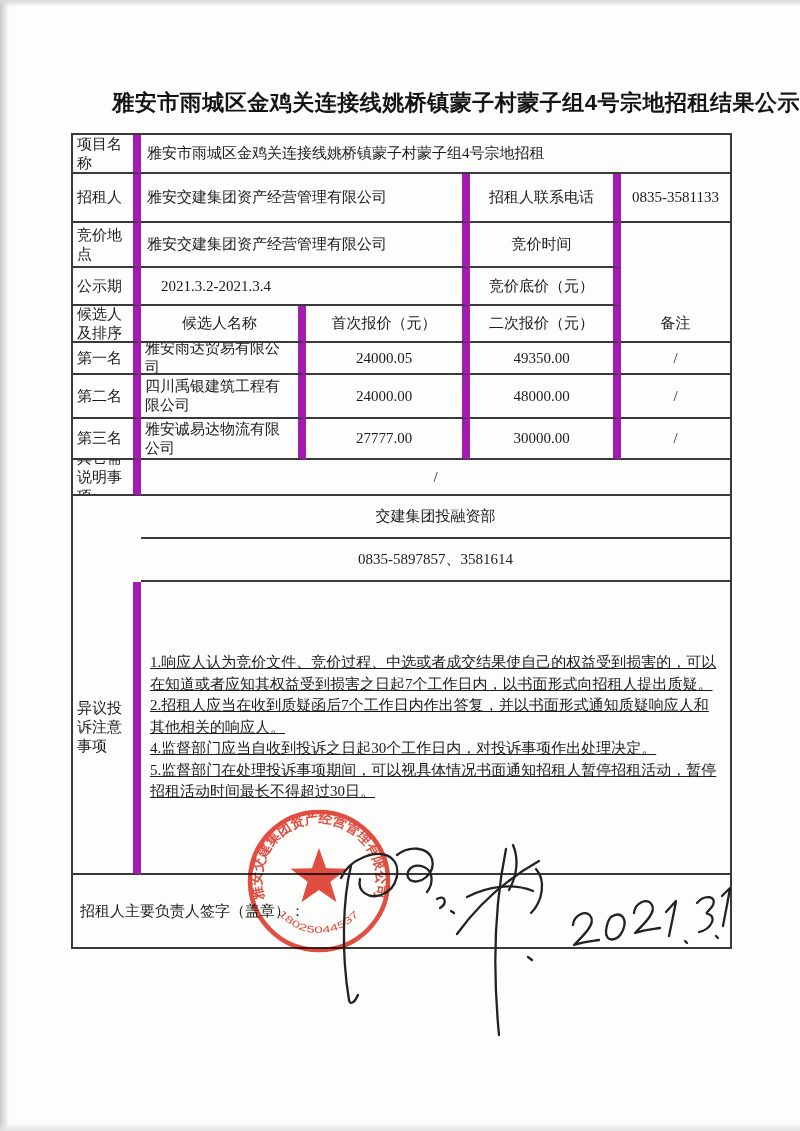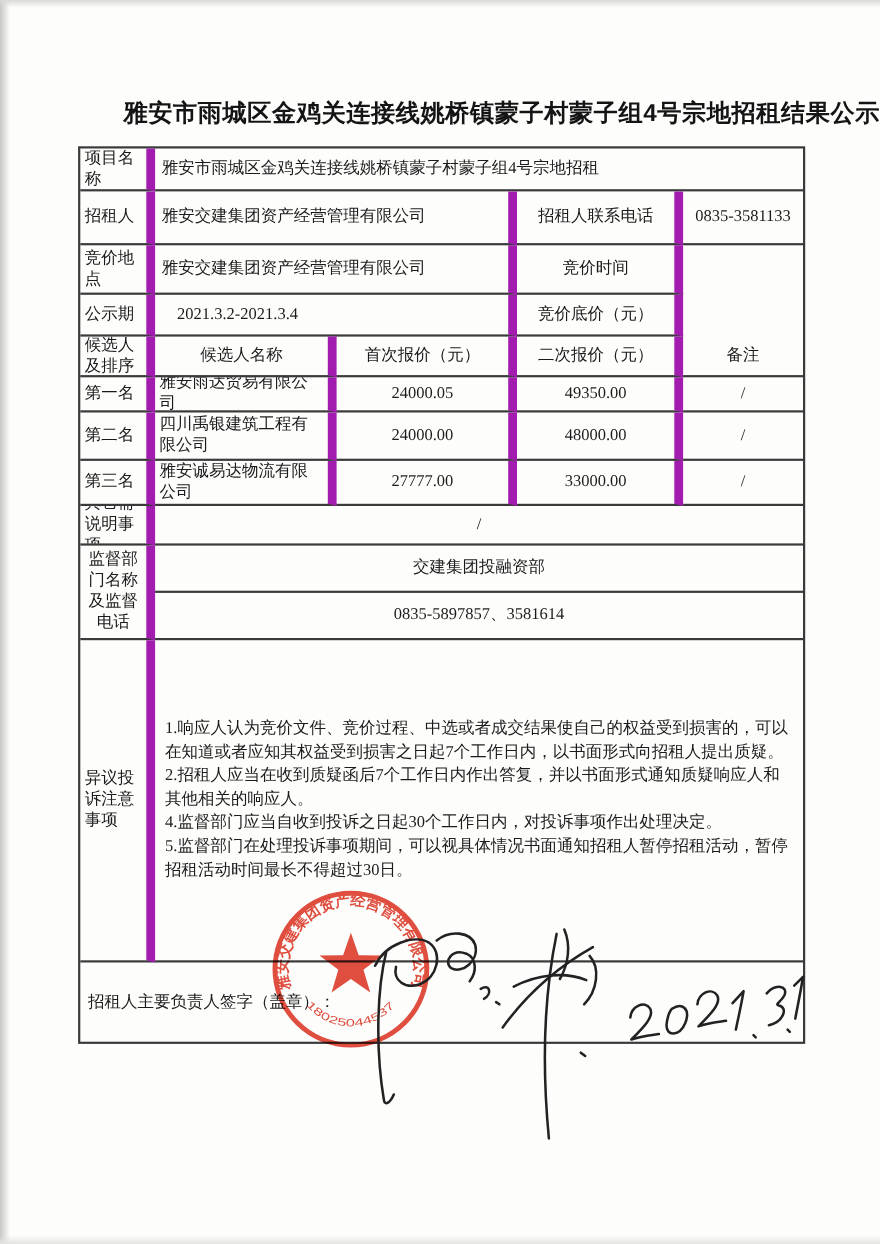--- a/index.html
+++ b/index.html
@@ -33,21 +33,21 @@
   .c{
     border-right:8px solid #a21caf;border-bottom:2px solid #3a3a3a;
     display:flex;align-items:center;box-sizing:border-box;
     padding:2px 4px;overflow:hidden;
   }
   .nr{border-right:none;}
   .nb{border-bottom:none;}
   .ctr{justify-content:center;text-align:center;}
   .lft{justify-content:flex-start;text-align:left;}
   .objtext{display:block;padding:8px 9px;line-height:21.5px;}
-  .objtext .oitem{margin:0;}
+  .objtext .oitem{margin:0;text-decoration:underline;}
   .obj-wrap{align-items:center;}
   .sigrow{padding-left:7px;}
 
   .stamp{position:absolute;left:244px;top:806px;width:150px;height:150px;
     opacity:.88;mix-blend-mode:multiply;pointer-events:none;}
   .ink{position:absolute;left:0;top:0;width:800px;height:1131px;pointer-events:none;}
 </style>
 </head>
 <body>
 
@@ -89,27 +89,26 @@
 
   <div class="c lft" style="grid-area:7/1/8/2">第二名</div>
   <div class="c lft" style="grid-area:7/2/8/3">四川禹银建筑工程有限公司</div>
   <div class="c ctr" style="grid-area:7/3/8/4">24000.00</div>
   <div class="c ctr" style="grid-area:7/4/8/5">48000.00</div>
   <div class="c ctr nr" style="grid-area:7/5/8/6">/</div>
 
   <div class="c lft" style="grid-area:8/1/9/2">第三名</div>
   <div class="c lft" style="grid-area:8/2/9/3">雅安诚易达物流有限公司</div>
   <div class="c ctr" style="grid-area:8/3/9/4">27777.00</div>
-  <div class="c ctr" style="grid-area:8/4/9/5">33000.00</div>
+  <div class="c ctr" style="grid-area:8/4/9/5">30000.00</div>
   <div class="c ctr nr" style="grid-area:8/5/9/6">/</div>
 
   <div class="c lft" style="grid-area:9/1/10/2">其它需说明事项</div>
   <div class="c ctr nr" style="grid-area:9/2/10/6">/</div>
 
-  <div class="c ctr" style="grid-area:10/1/12/2">监督部门名称及监督电话</div>
   <div class="c ctr nr" style="grid-area:10/2/11/6">交建集团投融资部</div>
   <div class="c ctr nr" style="grid-area:11/2/12/6">0835-5897857、3581614</div>
 
   <div class="c lft" style="grid-area:12/1/13/2">异议投诉注意事项</div>
   <div class="c nr obj-wrap" style="grid-area:12/2/13/6;padding:0">
     <div class="objtext">
       <p class="oitem">1.响应人认为竞价文件、竞价过程、中选或者成交结果使自己的权益受到损害的，可以在知道或者应知其权益受到损害之日起7个工作日内，以书面形式向招租人提出质疑。</p>
       <p class="oitem">2.招租人应当在收到质疑函后7个工作日内作出答复，并以书面形式通知质疑响应人和其他相关的响应人。</p>
       <p class="oitem">4.监督部门应当自收到投诉之日起30个工作日内，对投诉事项作出处理决定。</p>
       <p class="oitem">5.监督部门在处理投诉事项期间，可以视具体情况书面通知招租人暂停招租活动，暂停招租活动时间最长不得超过30日。</p>

